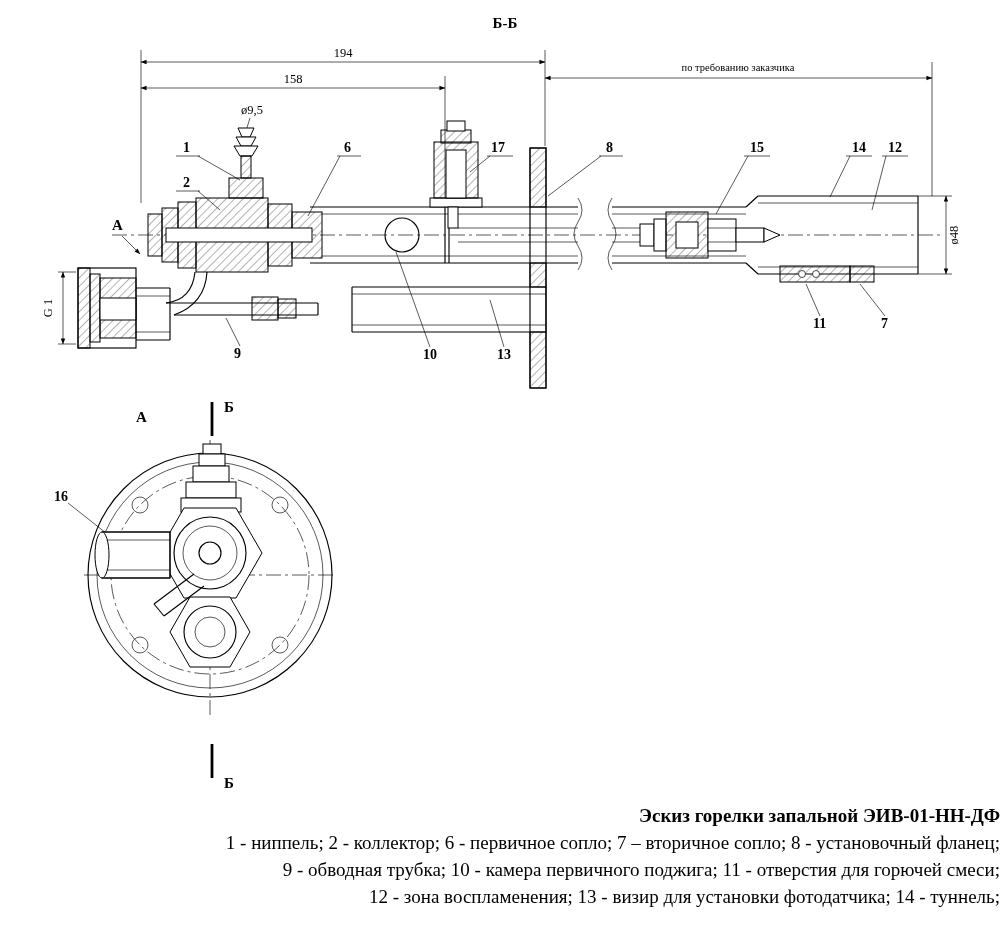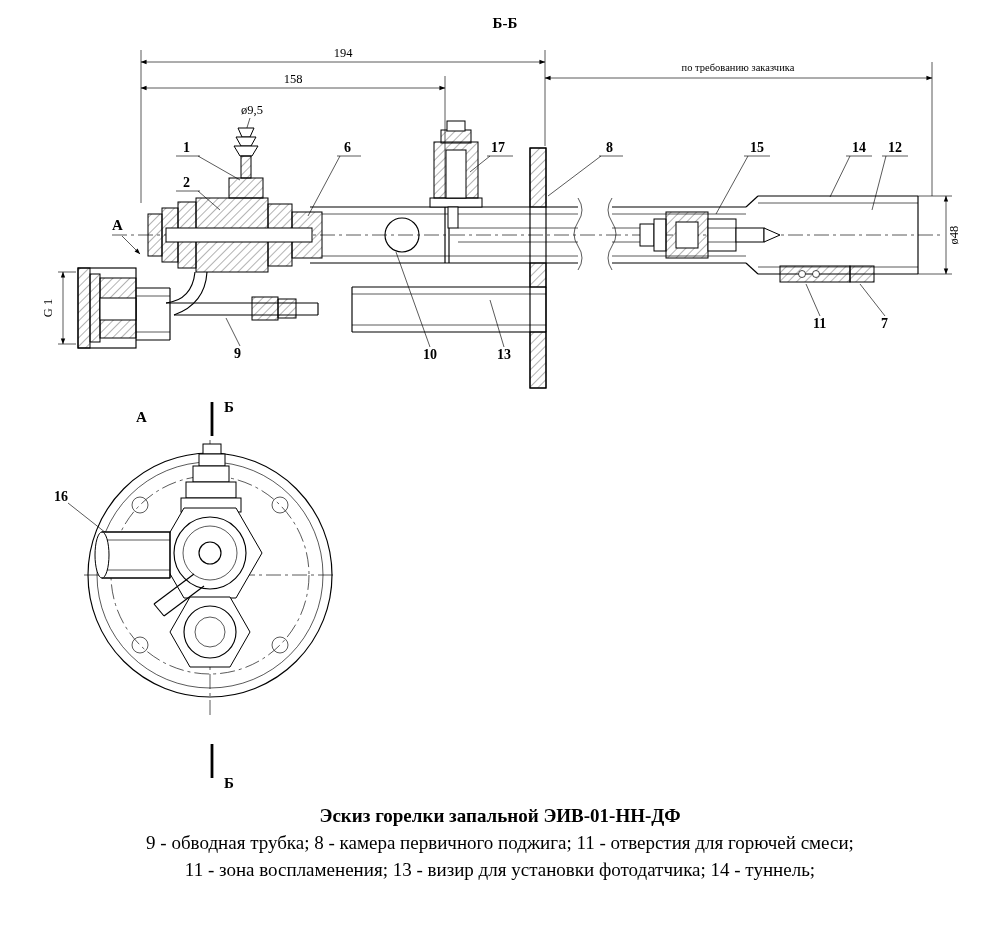--- a/index.html
+++ b/index.html
@@ -10,21 +10,21 @@
   .thin{stroke:#000;stroke-width:0.65;fill:none;}
   .cl{stroke:#000;stroke-width:0.65;fill:none;stroke-dasharray:15 4 3 4;}
   .hatch{fill:url(#h45);stroke:#000;stroke-width:1;}
   .white{fill:#fff;stroke:#000;stroke-width:1;}
   .whitethin{fill:#fff;stroke:#000;stroke-width:0.7;}
   text{font-family:"Liberation Serif",serif;fill:#000;}
   .dim{font-size:12.5px;}
   .dimsmall{font-size:10.5px;}
   .callout{font-size:14px;font-weight:bold;}
   .viewlbl{font-size:15px;font-weight:bold;}
-  .caption{text-align:center;padding-top:8px;}
+  .caption{text-align:right;padding-top:8px;}
   .caption-title{font-weight:bold;font-size:19px;line-height:26px;}
   .legend-line{font-size:19px;line-height:27px;}
 </style>
 </head>
 <body>
 
 <svg width="1000" height="795" viewBox="0 0 1000 795">
   <defs>
     <pattern id="h45" patternUnits="userSpaceOnUse" width="6" height="6" patternTransform="rotate(45)">
       <line x1="0" y1="0" x2="0" y2="6" stroke="#000" stroke-width="0.6"></line>
@@ -326,15 +326,16 @@
 
     <g>
       <line class="thk" x1="212" y1="744" x2="212" y2="778"></line>
       <text class="viewlbl" x="224" y="788">Б</text>
     </g>
   </g>
 </svg>
 
 <div class="caption">
   <div class="caption-title">Эскиз горелки запальной ЭИВ-01-НН-ДФ</div>
-  <div class="legend-line">9 - обводная трубка; 8 - камера первичного поджига; 11 - отверстия для горючей смеси;</div>
-  <div class="legend-line">11 - зона воспламенения; 13 - визир для установки фотодатчика; 14 - туннель;</div>
+  <div class="legend-line">1 - ниппель; 2 - коллектор; 6 - первичное сопло; 7 – вторичное сопло; 8 - установочный фланец;</div>
+  <div class="legend-line">9 - обводная трубка; 10 - камера первичного поджига; 11 - отверстия для горючей смеси;</div>
+  <div class="legend-line">12 - зона воспламенения; 13 - визир для установки фотодатчика; 14 - туннель;</div>
 </div>
 
 </body></html>

